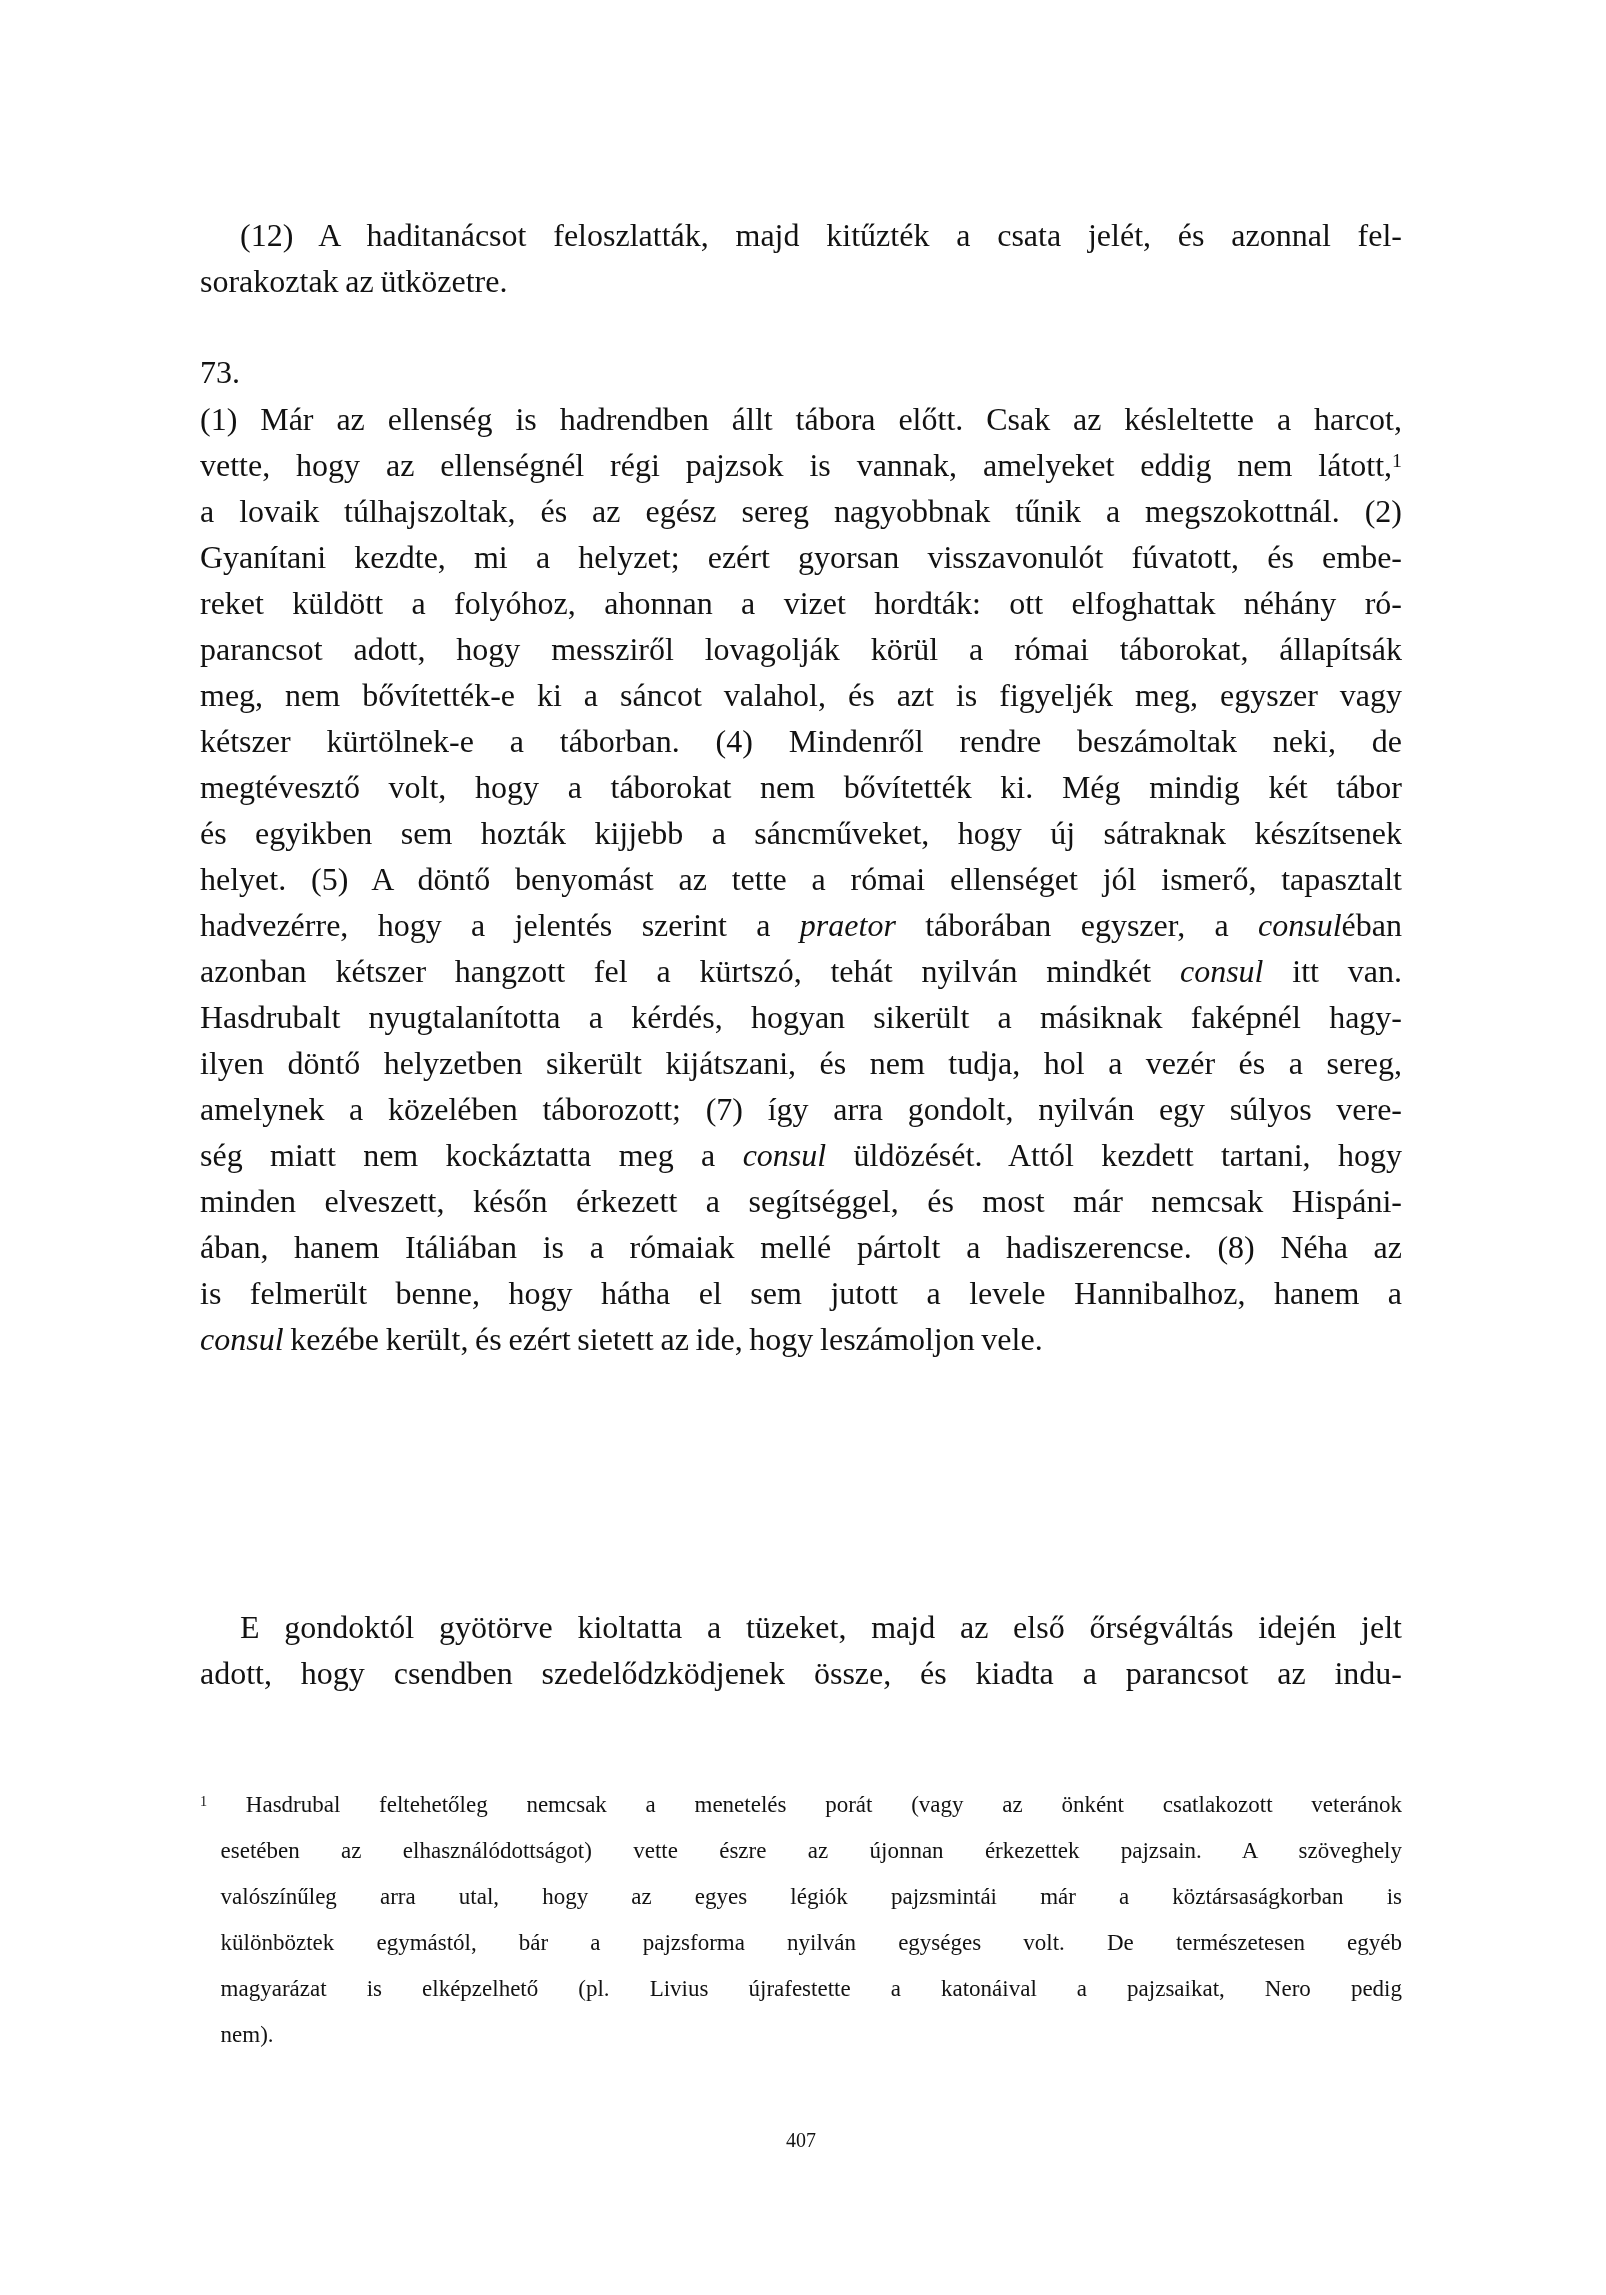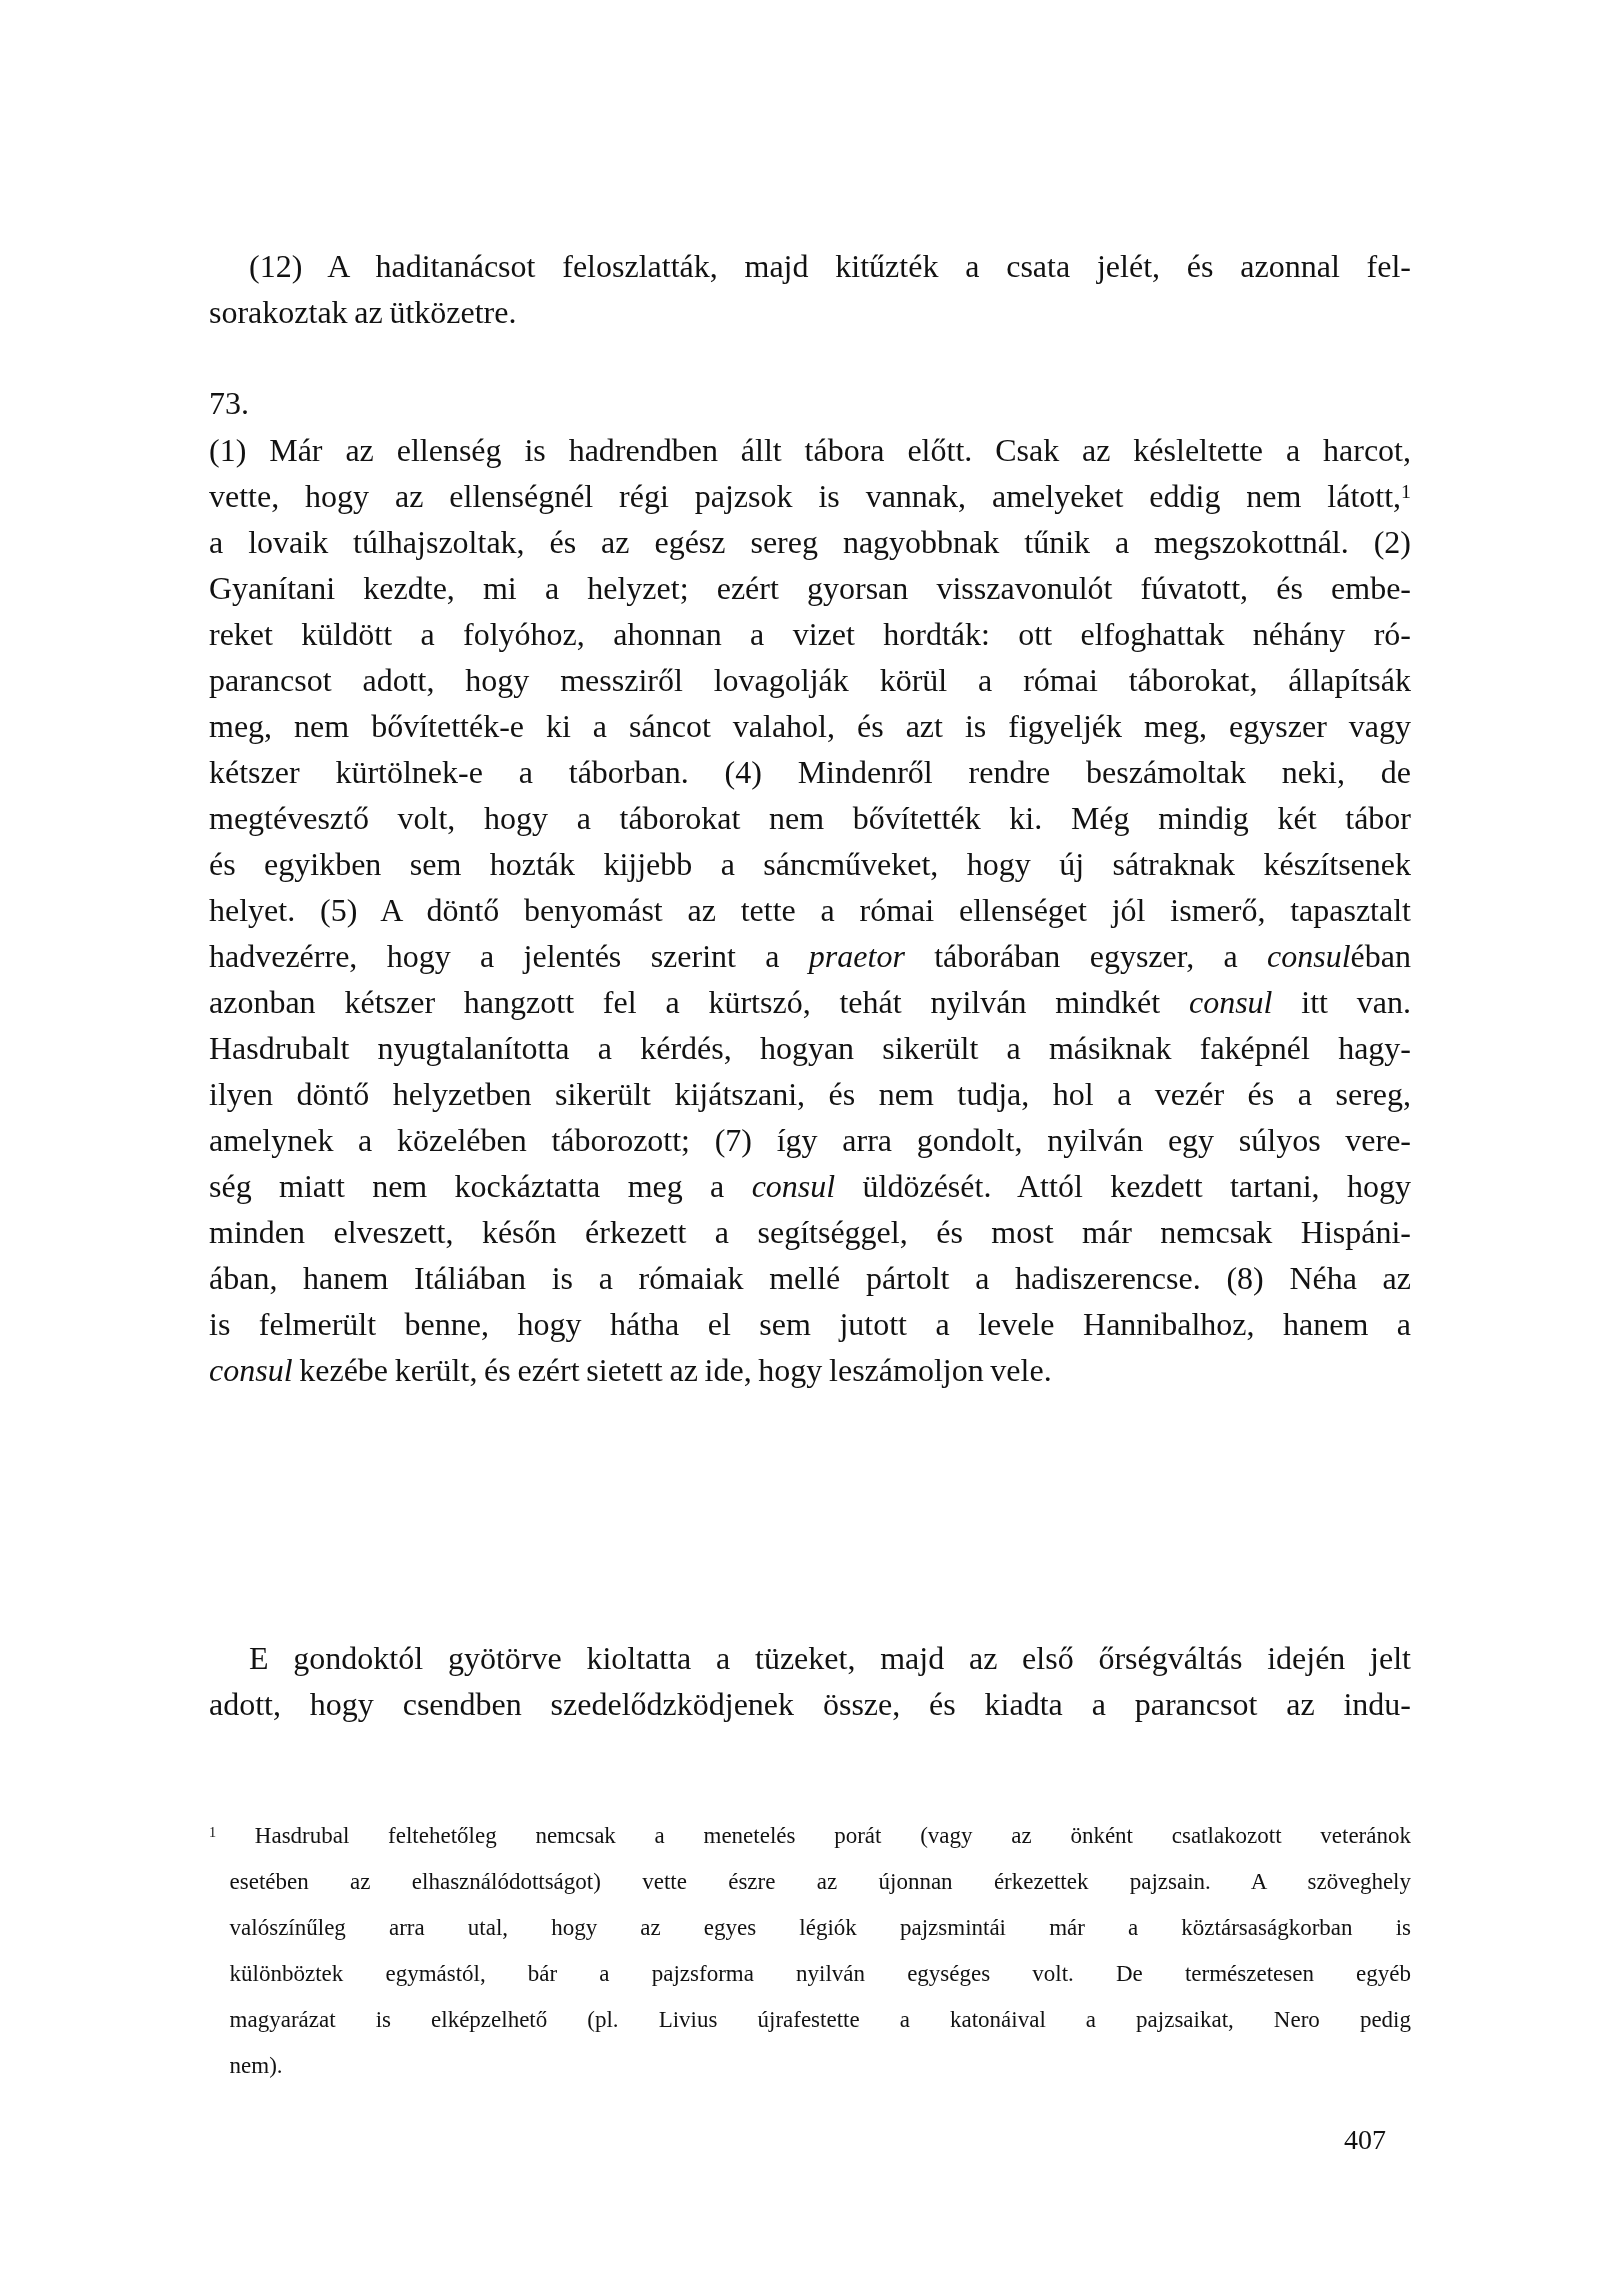--- a/index.html
+++ b/index.html
@@ -7,26 +7,25 @@
     position: relative;
     width: 1607px;
     height: 2295px;
     background: #ffffff;
     color: #121212;
     font-family: "Liberation Serif", "DejaVu Serif", serif;
     overflow: hidden;
   }
   .text-block {
     position: absolute;
-    left: 209px;
+    left: 200px;
     width: 1202px;
     font-size: 32px;
     line-height: 46px;
     word-spacing: -1.3px;
-    margin-top: 31px;
   }
   .block-opening  { top: 212px; }
   .block-heading  { top: 349px; }
   .block-section  { top: 396px; }
   .block-closing  { top: 1604px; }
   .block-footnote {
     top: 1782px;
     font-size: 23px;
     line-height: 46px;
     word-spacing: -0.9px;
@@ -42,26 +41,26 @@
   .line em { font-style: italic; }
   .line sup, .fnsup {
     font-size: 62%;
     line-height: 0;
     vertical-align: baseline;
     position: relative;
     top: -0.45em;
   }
   .page-num {
     position: absolute;
-    left: 184px;
+    left: 200px;
     width: 1202px;
     top: 2117px;
-    font-size: 28px;
+    font-size: 20px;
     line-height: 46px;
-    text-align: right;
+    text-align: center;
   }
 </style>
 </head>
 <body>
 
 <div class="page" style="background: rgb(255, 255, 255); color: rgb(18, 18, 18);">
 
   <div class="text-block block-opening">
       <div class="line indent"><span>(12) A haditanácsot feloszlatták, majd kitűzték a csata jelét, és azonnal fel-</span></div>
       <div class="line last"><span>sorakoztak az ütközetre.</span></div>

